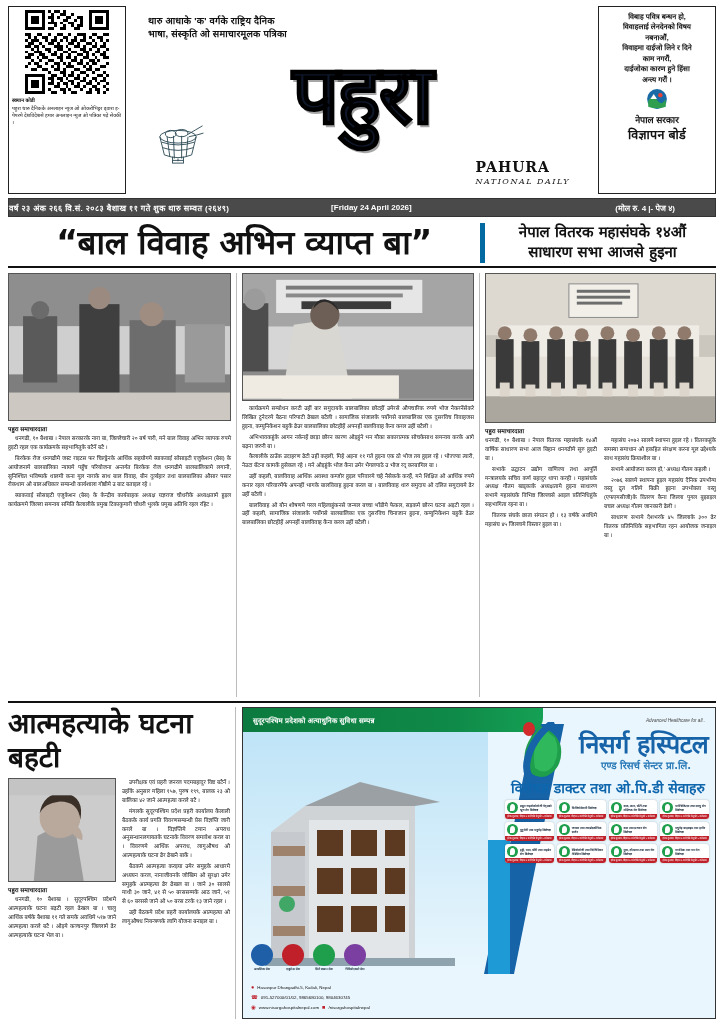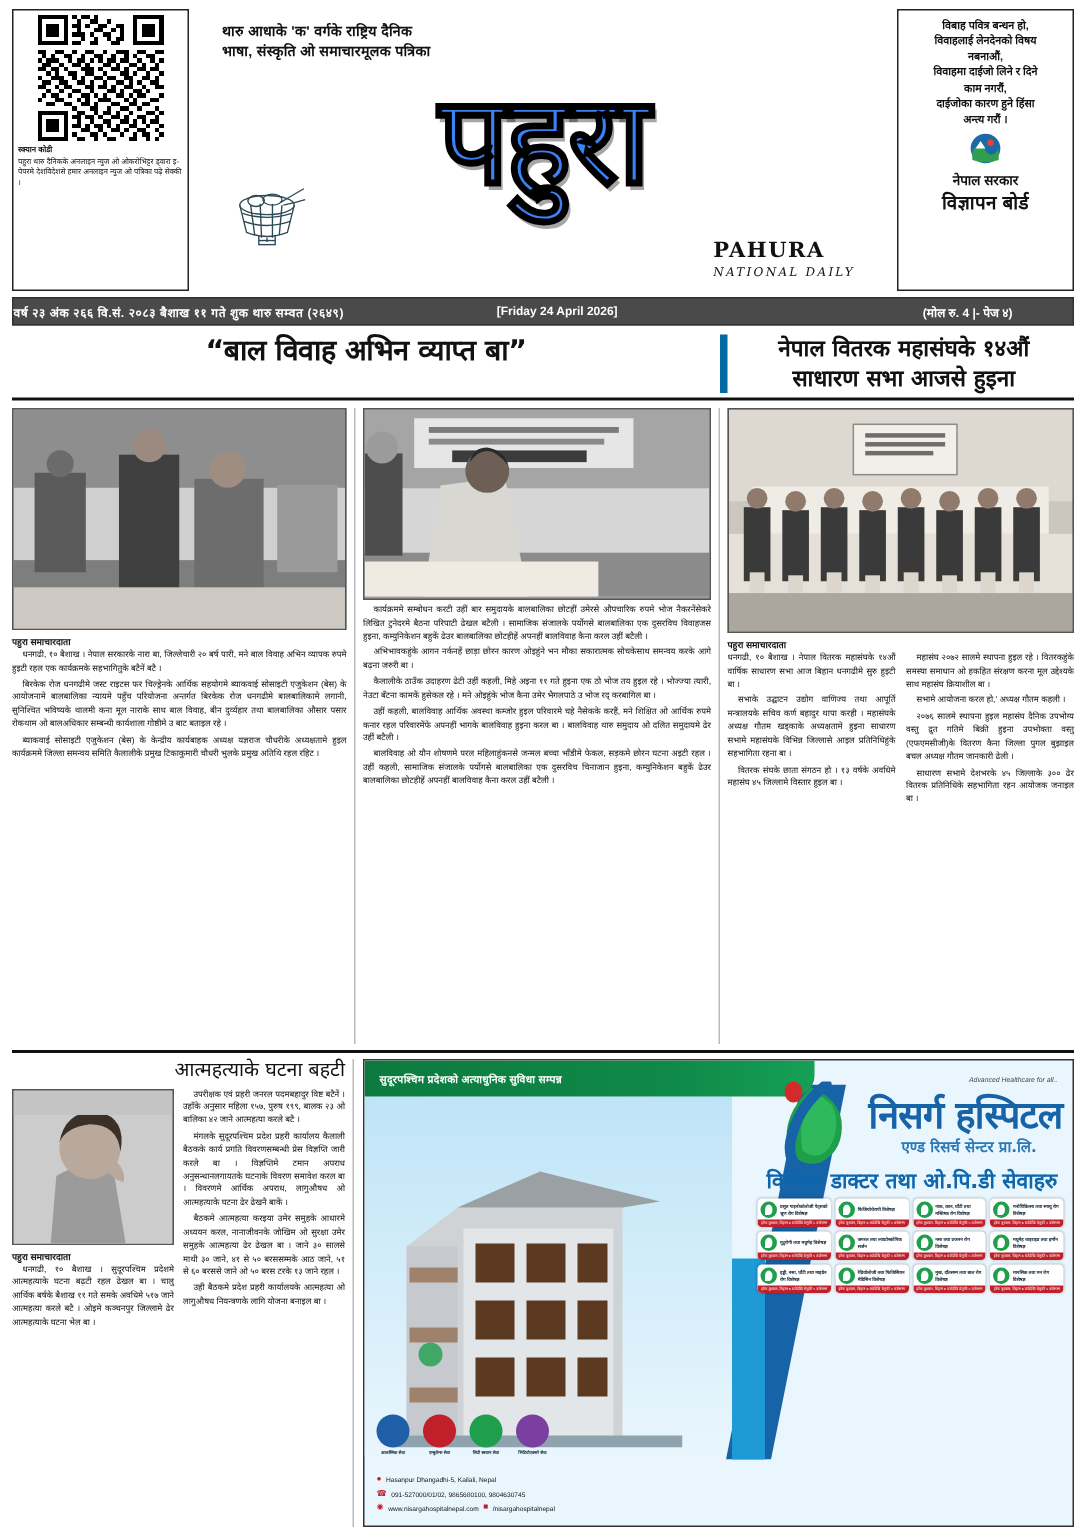--- a/index.html
+++ b/index.html
@@ -23,21 +23,21 @@
 
   .mast-center { flex:1; position:relative; padding:0 6px; }
   .taglines { display:flex; justify-content:center; padding:8px 16px 0 16px;flex-direction:column; }
   .taglines span { font-size:9.5px; font-weight:bold; letter-spacing:.2px; }
   .logo-wrap { position:relative; height:120px; text-align:center; }
   .logo-text {
     font-family:"DejaVu Serif", serif;
     font-size:82px; font-weight:bold; line-height:108px;
     letter-spacing:-2px;
     -webkit-text-stroke:2px #000;
-    color:#3b82f6;
+    color:#0f172a;
     text-shadow:2px 3px 0 rgba(0,0,0,.35);
   }
   .basket { position:absolute; left:18px; bottom:-4px; width:56px; height:40px; }
   .pahura-en { position:absolute; right:22px; bottom:-26px; text-align:left; }
   .pahura-en .p1 { font-family:"DejaVu Serif", serif; font-size:14px; font-weight:bold; letter-spacing:1px; }
   .pahura-en .p2 { font-family:"DejaVu Serif", serif; font-size:8px; font-style:italic; letter-spacing:1.5px; margin-top:2px; }
 
   .gov-box { width:118px; border:1px solid #222; padding:5px 3px; text-align:center; display:flex; flex-direction:column; align-items:center; }
   .gov-box .line { font-size:7.2px; font-weight:bold; line-height:1.45; }
   .emblem { width:22px; height:22px; margin:3px 0 2px; }
@@ -53,21 +53,21 @@
   .datebar .d1 { letter-spacing:.4px; }
   .datebar .d2 { margin-left:auto; margin-right:auto; font-family:"Liberation Sans",sans-serif; }
   .datebar .d3 { margin-left:auto; padding-right:40px; }
 
   
   .heads { display:flex; margin-top:6px; border-bottom:2px solid #111; padding-bottom:3px; }
   .head-l { width:472px; text-align:center; }
   .head-r { flex:1; text-align:center; border-left:5px solid #0369a1; padding-left:4px; }
   .h-main {
     font-family:"DejaVu Sans", sans-serif; font-weight:bold;
-    font-size:19px; line-height:1.22; letter-spacing:-.3px;
+    font-size:33px; line-height:1.22; letter-spacing:-.3px;
   }
   .h-sub { font-family:"DejaVu Sans", sans-serif; font-weight:bold; font-size:15px; line-height:1.3; }
 
   
   .main { display:flex; margin-top:5px; height:424px; }
   .col-left { width:228px; padding-right:5px; }
   .col-mid  { width:244px; padding:0 5px; border-left:1px solid #bbb; border-right:1px solid #bbb; }
   .col-right{ flex:1; padding-left:5px; }
 
   .photo { width:100%; background:#9a9a9a; position:relative; overflow:hidden; border:1px solid #555; }
@@ -83,21 +83,21 @@
   .body1 { font-size:5.6px; line-height:1.58; text-align:justify; }
   .body1 p { margin:0 0 2px; text-indent:7px; }
 
   .twocol { display:flex; gap:6px; }
   .twocol > div { flex:1; }
 
   
   .sec2 { display:flex; margin-top:4px; border-top:2px solid #111; padding-top:4px; height:318px; }
   .s2-left { width:228px; padding-right:5px; border-right:1px solid #bbb; }
   .s2-right{ flex:1; padding-left:6px; }
-  .h-sec2 { font-family:"DejaVu Sans",sans-serif; font-weight:normal; font-size:13px; text-align:right; line-height:1.2; margin-bottom:4px; }
+  .h-sec2 { font-family:"DejaVu Sans",sans-serif; font-weight:bold; font-size:28px; text-align:left; line-height:1.2; margin-bottom:4px; }
 
   
   .ad { width:100%; height:312px; border:1px solid #333; position:relative; overflow:hidden; background:#eaf6fd; }
   .ad-green {
     position:absolute; left:0; top:0; width:300px; height:24px;
     background:linear-gradient(90deg,#0c7a3e 0%, #0f8a48 70%, #15a055 100%);
     border-bottom-right-radius:14px;
     color:#fff; font-size:7px; font-weight:bold;
     display:flex; align-items:center; padding-left:10px; letter-spacing:.2px;
   }

